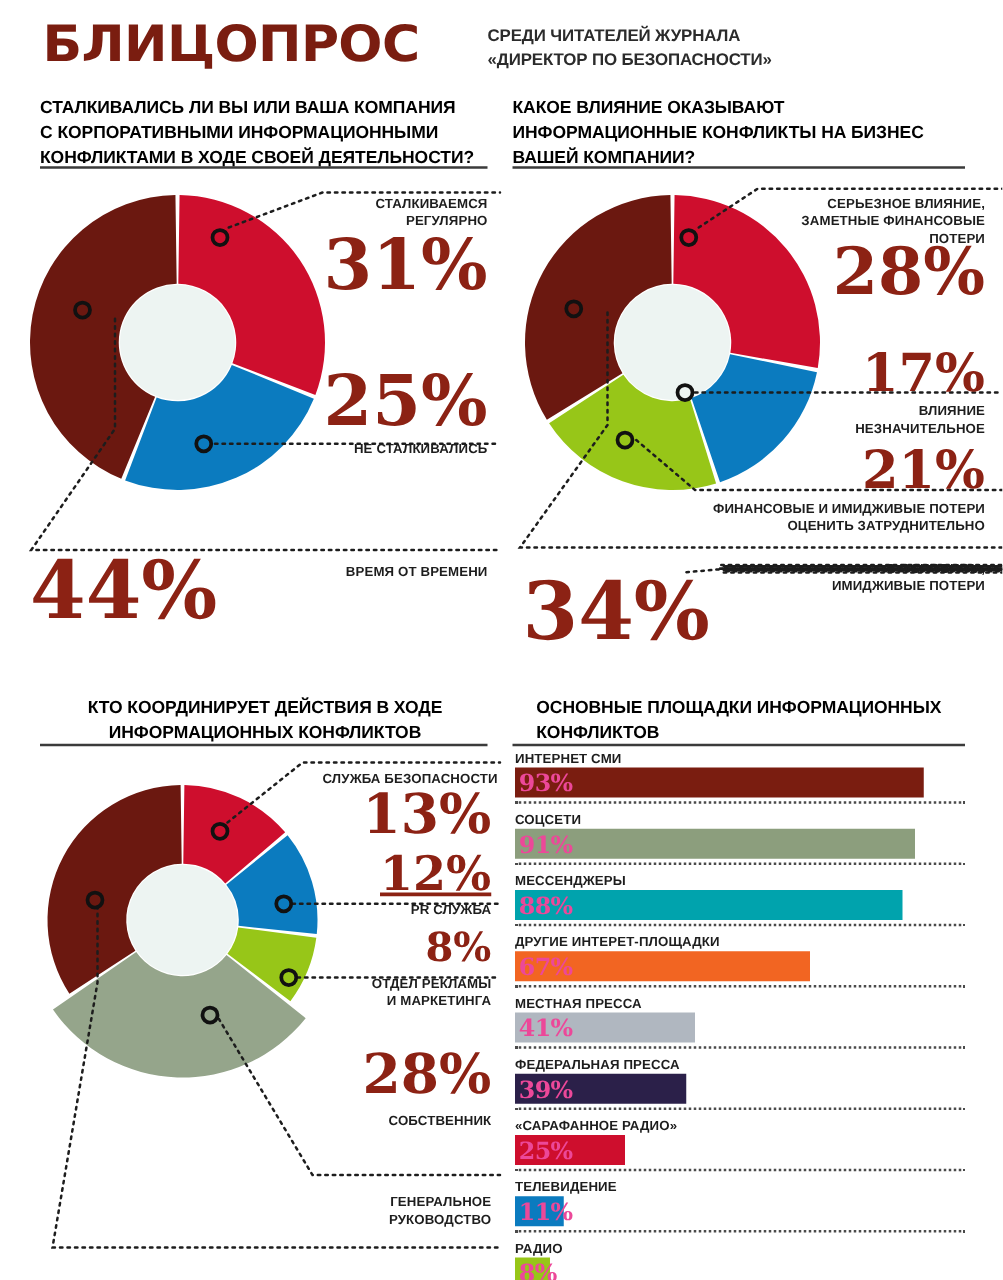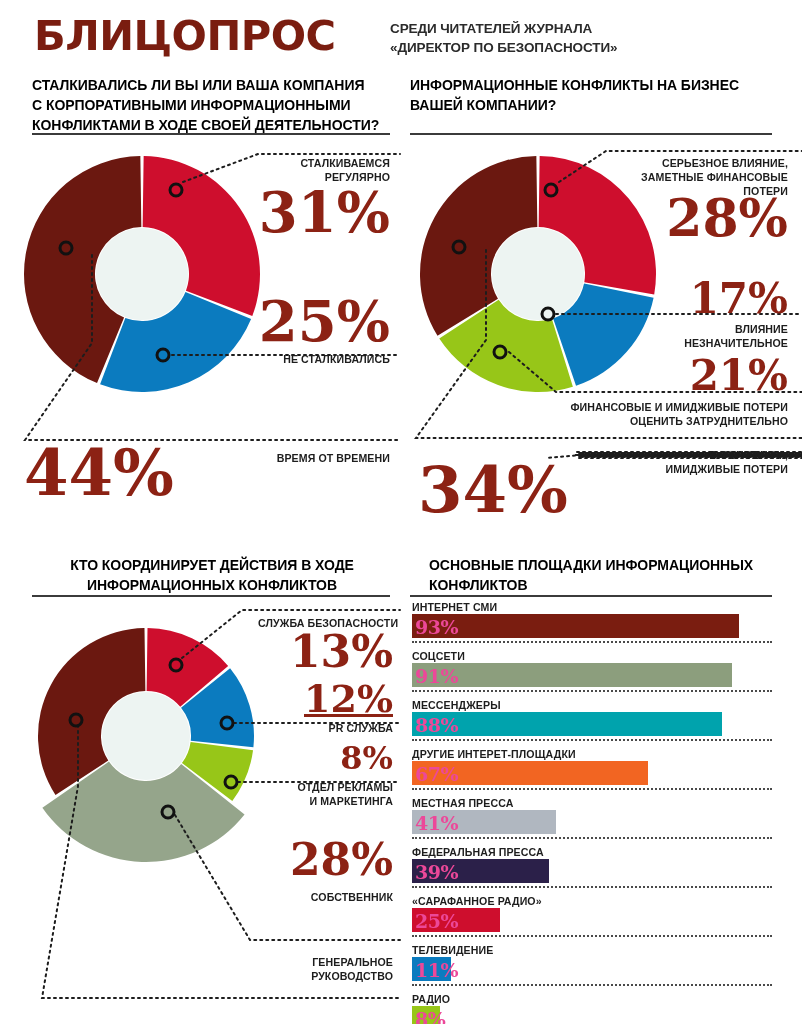--- a/index.html
+++ b/index.html
@@ -90,20 +90,21 @@
   </div>
 
   <div class="q" style="left:32px;top:76px;width:360px;">
     <div>СТАЛКИВАЛИСЬ ЛИ ВЫ ИЛИ ВАША КОМПАНИЯ</div>
     <div>С КОРПОРАТИВНЫМИ ИНФОРМАЦИОННЫМИ</div>
     <div>КОНФЛИКТАМИ В ХОДЕ СВОЕЙ ДЕЯТЕЛЬНОСТИ?</div>
   </div>
   <div class="rule" style="left:32px;top:133px;width:358px;"></div>
 
   <div class="q" style="left:410px;top:76px;width:370px;">
+    <div>КАКОЕ ВЛИЯНИЕ ОКАЗЫВАЮТ</div>
     <div>ИНФОРМАЦИОННЫЕ КОНФЛИКТЫ НА БИЗНЕС</div>
     <div>ВАШЕЙ КОМПАНИИ?</div>
   </div>
   <div class="rule" style="left:410px;top:133px;width:362px;"></div>
 
   <svg class="donut" style="left:16px;top:148px;" width="252" height="252" viewBox="-126 -126 252 252">
     <g id="d1">
         <path d="M 1.6475372800191515 -117.9884978330979 A 118 118 0 0 1 110.30942981472971 41.90262156416016 L 43.936806790612685 16.690027233182438 A 47 47 0 0 0 0.6562224759398315 -46.9954186284373 Z" fill="#ce0e2d"></path>
         <path d="M 109.09643196625296 44.966304409332324 A 118 118 0 0 1 -41.90262156416012 110.30942981472973 L -16.69002723318242 43.93680679061269 A 47 47 0 0 0 43.45366357977872 17.910307688462872 Z" fill="#0b7bbf"></path>
         <path d="M -44.966304409332345 109.09643196625295 A 118 118 0 0 1 -1.647537280019166 -117.9884978330979 L -0.6562224759398373 -46.9954186284373 A 47 47 0 0 0 -17.910307688462883 43.45366357977872 Z" fill="#6b1810"></path>

